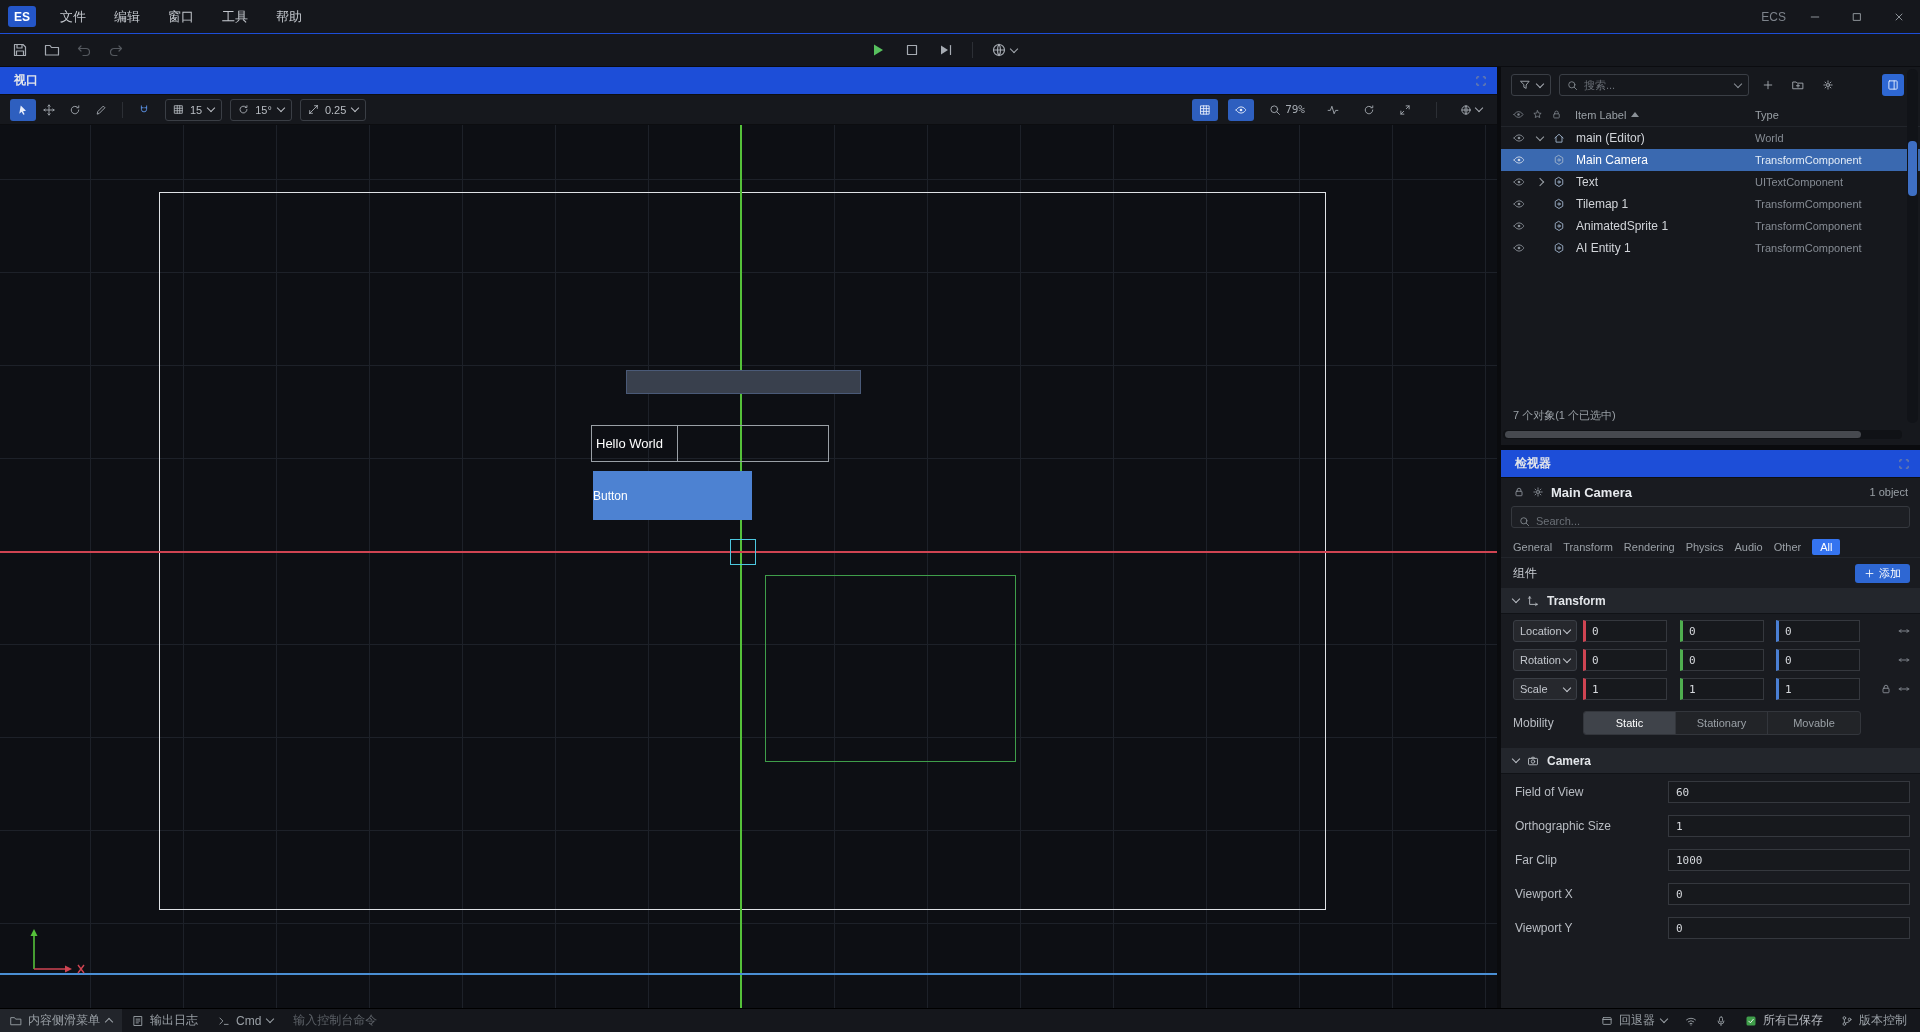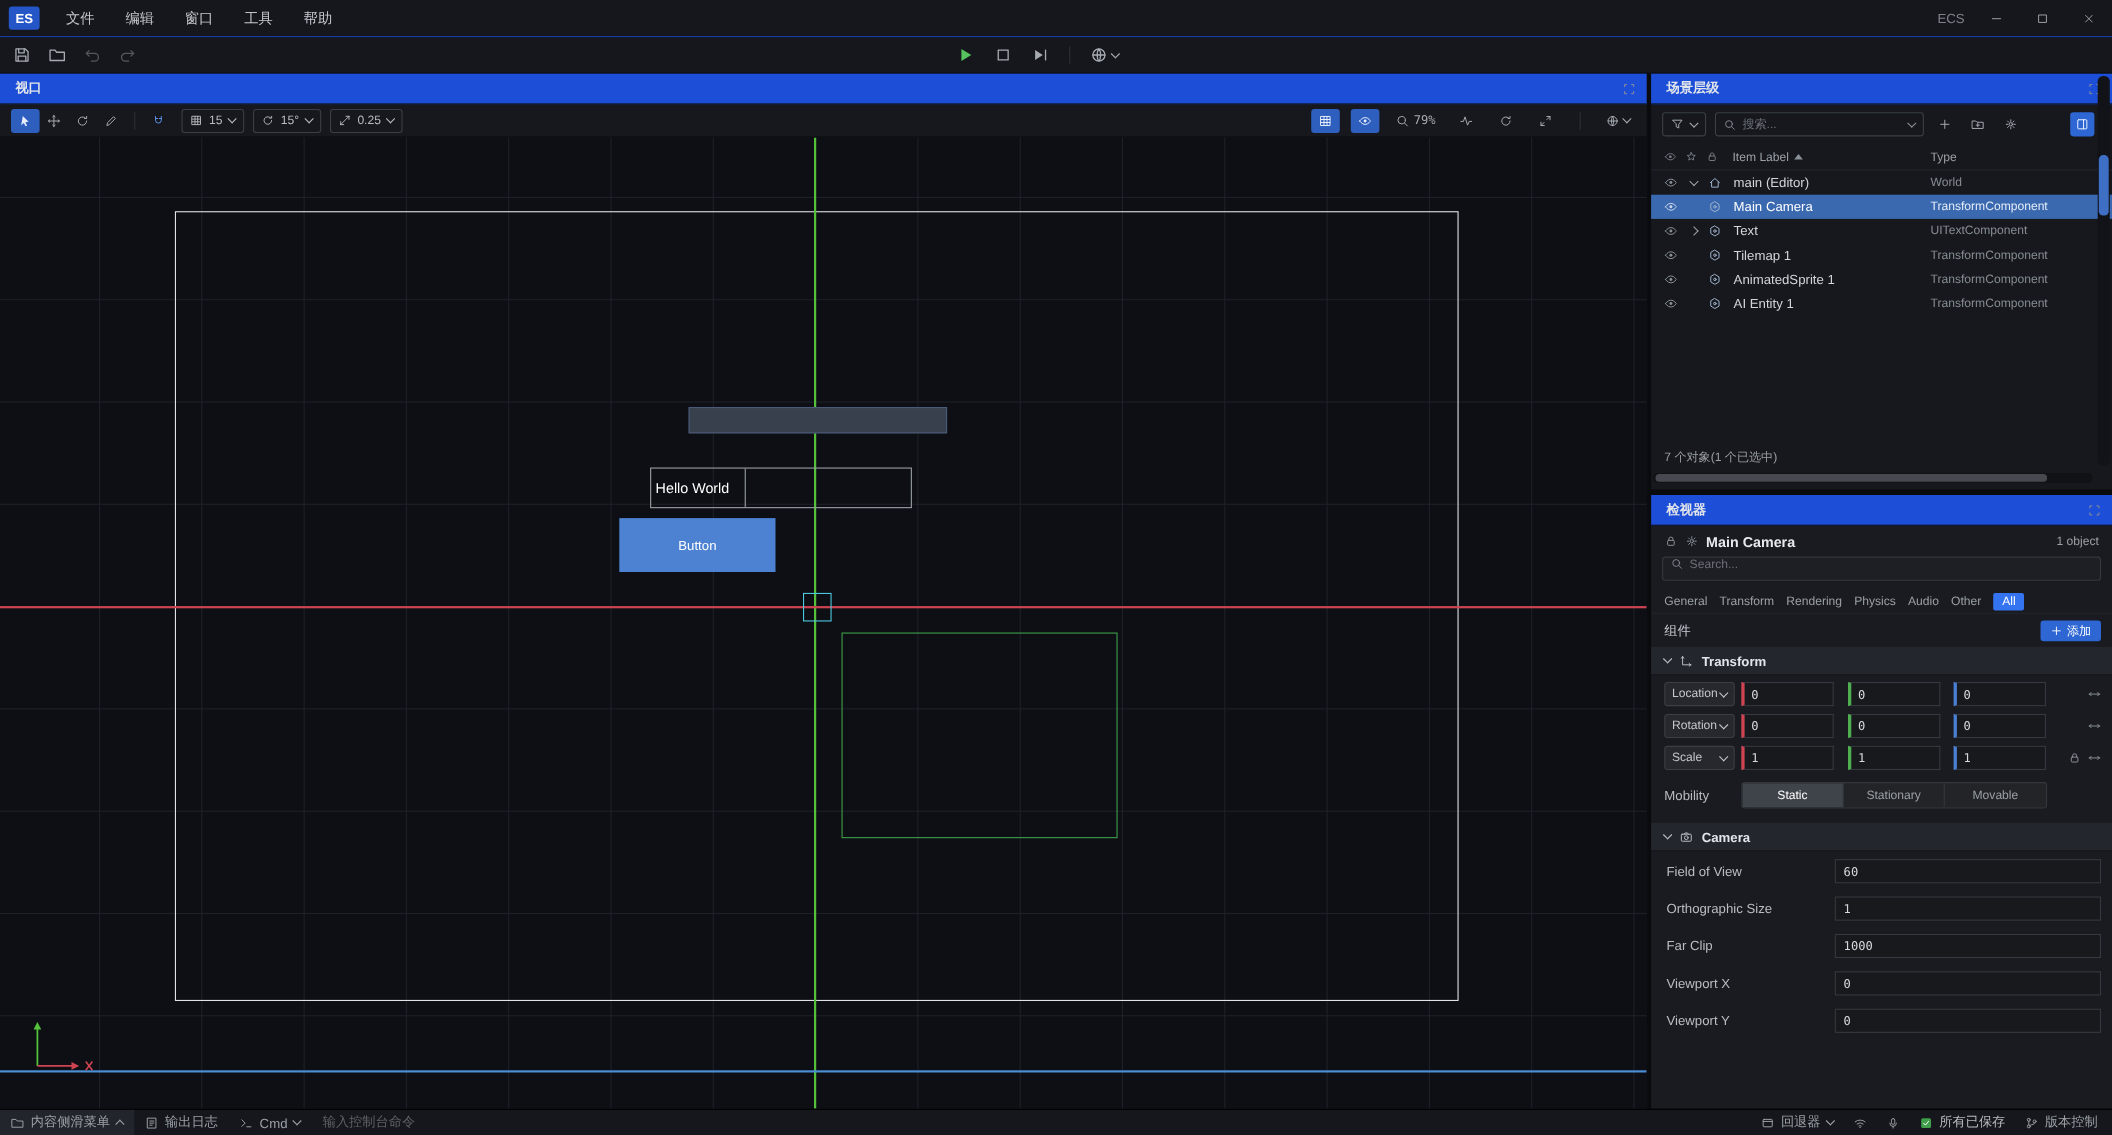--- a/index.html
+++ b/index.html
@@ -41,21 +41,21 @@
 .vt-right{margin-left:auto;display:flex;align-items:center;gap:10px}
 
 #canvas{position:relative;flex:1;overflow:hidden;background-color:#0d0f14;background-image:linear-gradient(to right,#1d2129 1px,transparent 1px),linear-gradient(to bottom,#1d2129 1px,transparent 1px);background-size:93px 93px;background-position:90px 54px}
 .cam-rect{position:absolute;left:159px;top:67px;width:1167px;height:718px;border:1px solid #dfe2e6}
 .v-green{position:absolute;left:740px;top:0;bottom:0;width:2px;background:#55c13a}
 .h-red{position:absolute;left:0;right:0;top:426px;height:2px;background:#cf4452}
 .h-blue{position:absolute;left:0;right:0;top:848px;height:2px;background:#4a8fd4}
 .ui-slider{position:absolute;left:626px;top:245px;width:235px;height:24px;background:#39404d;border:1px solid #4a5a78}
 .hello-box{position:absolute;left:591px;top:300px;width:238px;height:37px;border:1px solid #9aa0a6;display:flex;align-items:center}
 .hello-inner{height:100%;width:86px;border-right:1px solid #9aa0a6;display:flex;align-items:center;padding-left:4px;color:#fff;font-size:13px;white-space:nowrap}
-.ui-button{position:absolute;left:563px;top:346px;width:142px;height:49px;background:#4d82d2;display:flex;align-items:center;justify-content:center;color:#fff;font-size:12px}
+.ui-button{position:absolute;left:593px;top:346px;width:159px;height:49px;background:#4d82d2;display:flex;align-items:center;color:#fff;font-size:12px}
 .sel-box{position:absolute;left:730px;top:414px;width:26px;height:26px;border:1px solid #4dc8e0}
 .green-rect{position:absolute;left:765px;top:450px;width:251px;height:187px;border:1px solid #3f9e4a}
 .gizmo{position:absolute;left:26px;top:800px}
 
 #rightcol{position:absolute;top:67px;left:1501px;right:0;bottom:24px;background:#0a0b0e}
 #hier{position:absolute;top:0;left:0;right:0;height:378px;background:#16181d;display:flex;flex-direction:column}
 .h-toolbar{height:36px;display:flex;align-items:center;padding:0 16px 0 10px;gap:8px;flex:none}
 .filter-btn{height:22px;border:1px solid #3a3e45;border-radius:3px;display:flex;align-items:center;gap:6px;padding:0 7px;color:#a6abb2}
 .h-search{flex:none;width:190px;height:22px;border:1px solid #3a3e45;border-radius:3px;display:flex;align-items:center;gap:6px;padding:0 7px;color:#8a9097}
 .h-search input{flex:1;min-width:0;background:transparent;border:0;outline:0;color:#c8ccd2;font-size:11px;font-family:inherit}
@@ -78,21 +78,21 @@
 .h-footer{position:absolute;bottom:22px;left:12px;color:#9aa0a6;font-size:11px}
 .h-hscroll{position:absolute;bottom:6px;left:2px;right:18px;height:9px;background:#101216;border-radius:4px}
 .h-hscroll .thumb{position:absolute;left:2px;top:1px;width:356px;height:7px;background:#46494f;border-radius:4px}
 #vscroll{position:absolute;top:2px;right:2px;width:11px;bottom:22px;background:#111318;border-radius:5px}
 #vscroll .thumb{position:absolute;top:72px;left:1px;width:9px;height:55px;background:#3e6fc4;border-radius:4px}
 
 #insp{position:absolute;top:383px;left:0;right:0;bottom:0;background:#191b20;display:flex;flex-direction:column;overflow:hidden}
 .obj-row{height:28px;display:flex;align-items:center;gap:7px;padding:0 12px;flex:none}
 .obj-name{font-weight:bold;color:#e6e9ed;font-size:13px}
 .obj-count{margin-left:auto;color:#9aa0a6;font-size:11px}
-.search-row{height:22px;margin:0 10px 8px 10px;border:1px solid #35383e;border-radius:3px;background:#1d1f24;display:flex;align-items:flex-start;gap:6px;padding:0 7px;color:#8a9097;flex:none}
+.search-row{height:22px;margin:0 10px 8px 10px;border:1px solid #35383e;border-radius:3px;background:#1d1f24;display:flex;align-items:flex-end;gap:6px;padding:0 7px;color:#8a9097;flex:none}
 .search-row input{flex:1;background:transparent;border:0;outline:0;color:#c8ccd2;font-size:11px;font-family:inherit}
 .search-row input::placeholder{color:#6b7077}
 .tabs-row{height:22px;display:flex;align-items:center;gap:11px;padding:0 12px;color:#9aa0a6;font-size:11px;border-bottom:1px solid #22252b;flex:none}
 .tab.active{background:#3574f0;color:#fff;border-radius:2px;padding:2px 8px}
 .comp-row{height:30px;display:flex;align-items:center;padding:0 10px 0 12px;flex:none}
 .add-btn{margin-left:auto;height:19px;background:#2e67d3;border-radius:3px;color:#fff;font-size:11px;display:flex;align-items:center;gap:4px;padding:0 9px}
 .sec-head{height:26px;background:#23262c;border-bottom:1px solid #101216;display:flex;align-items:center;gap:8px;padding:0 12px;color:#b9bdc3;flex:none}
 .sec-title{font-weight:bold;color:#e2e5e9;font-size:12px}
 .t-row{height:24px;margin:5px 10px 0 12px;display:flex;align-items:center;flex:none}
 .t-drop{width:64px;height:22px;border:1px solid #3a3e45;background:#26282d;border-radius:3px;display:flex;align-items:center;justify-content:space-between;padding:0 6px;color:#c3c7cd;font-size:11px}
@@ -339,28 +339,20 @@
       <path d="M8 44h34" stroke="#cf4452" stroke-width="1.6"></path>
         <path d="M46 44l-7-3.5v7z" fill="#cf4452"></path>
       <path d="M52 40l6 8M58 40l-6 8" stroke="#cf4452" stroke-width="1.4"></path>
     </svg>
   </div>
 </section>
 
 <section id="rightcol">
 
   <div id="hier">
-    <div class="panel-header">
-      <span class="ph-title">场景层级</span>
-      <span class="ph-expand">
-          <svg class="i s12" viewBox="0 0 16 16">
-            <path d="M2.5 5V2.5H5M11 2.5h2.5V5M13.5 11v2.5H11M5 13.5H2.5V11"></path>
-          </svg>
-        </span>
-    </div>
     <div class="h-toolbar">
       <span class="filter-btn">
           <svg class="i s12" viewBox="0 0 16 16">
             <path d="M2.5 3h11L9.5 8v4.5l-3-1.5V8z"></path>
           </svg>
           <span class="chv d"></span>
         </span>
       <span class="h-search">
         <svg class="i s11" viewBox="0 0 16 16">
             <circle cx="7" cy="7" r="4.5"></circle>

